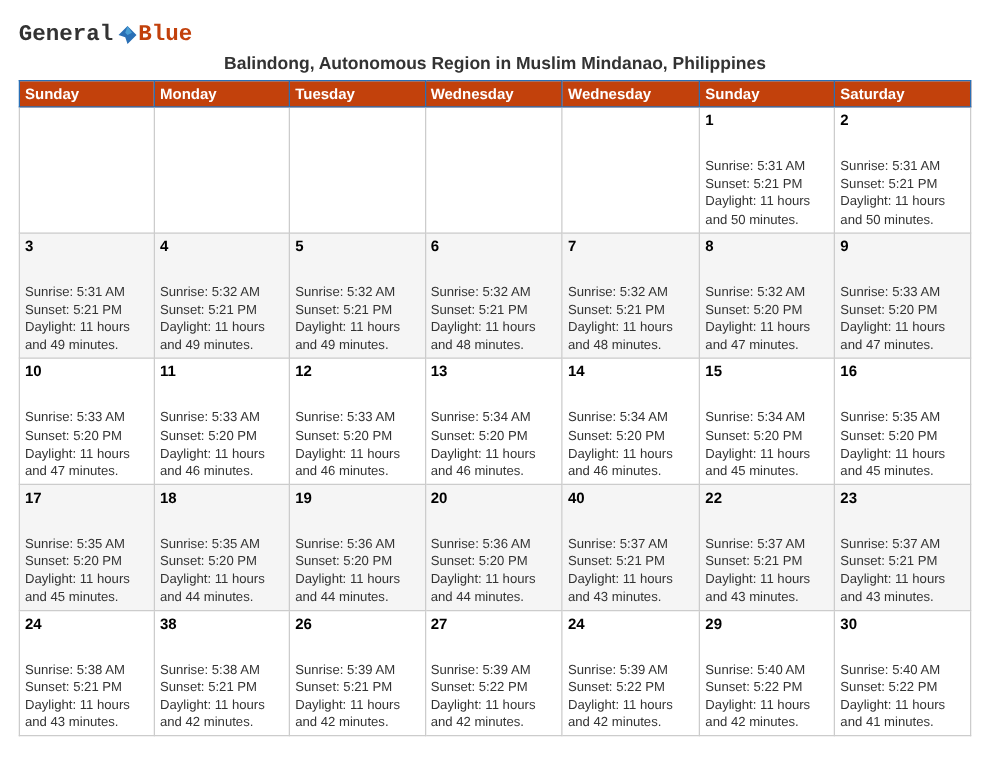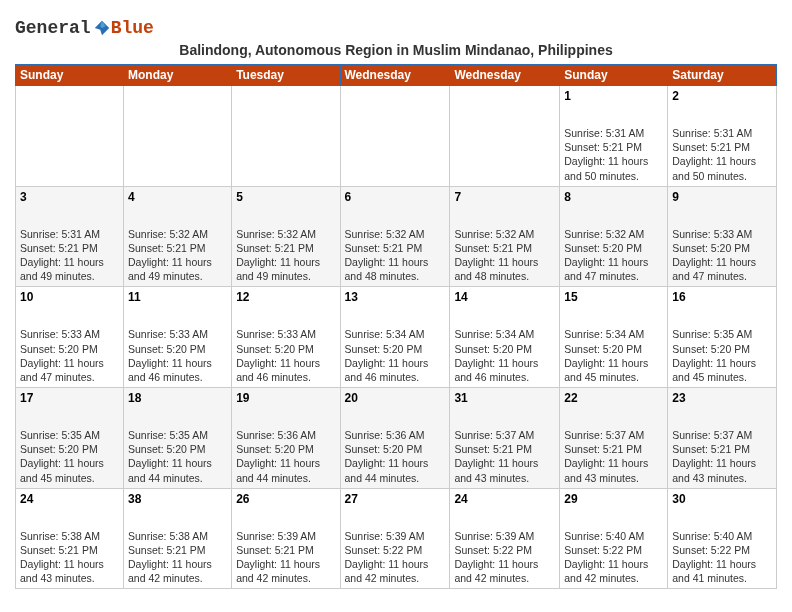--- a/index.html
+++ b/index.html
@@ -260,21 +260,21 @@
 Sunset: 5:20 PM
 Daylight: 11 hours and 44 minutes.</div>
         </td>
         <td>
           <span class="day-number">20</span>
           <div class="day-info" style="white-space: pre-line;">Sunrise: 5:36 AM
 Sunset: 5:20 PM
 Daylight: 11 hours and 44 minutes.</div>
         </td>
         <td>
-          <span class="day-number">31</span>
+          <span class="day-number">40</span>
           <div class="day-info" style="white-space: pre-line;">Sunrise: 5:37 AM
 Sunset: 5:21 PM
 Daylight: 11 hours and 43 minutes.</div>
         </td>
         <td>
           <span class="day-number">22</span>
           <div class="day-info" style="white-space: pre-line;">Sunrise: 5:37 AM
 Sunset: 5:21 PM
 Daylight: 11 hours and 43 minutes.</div>
         </td>

